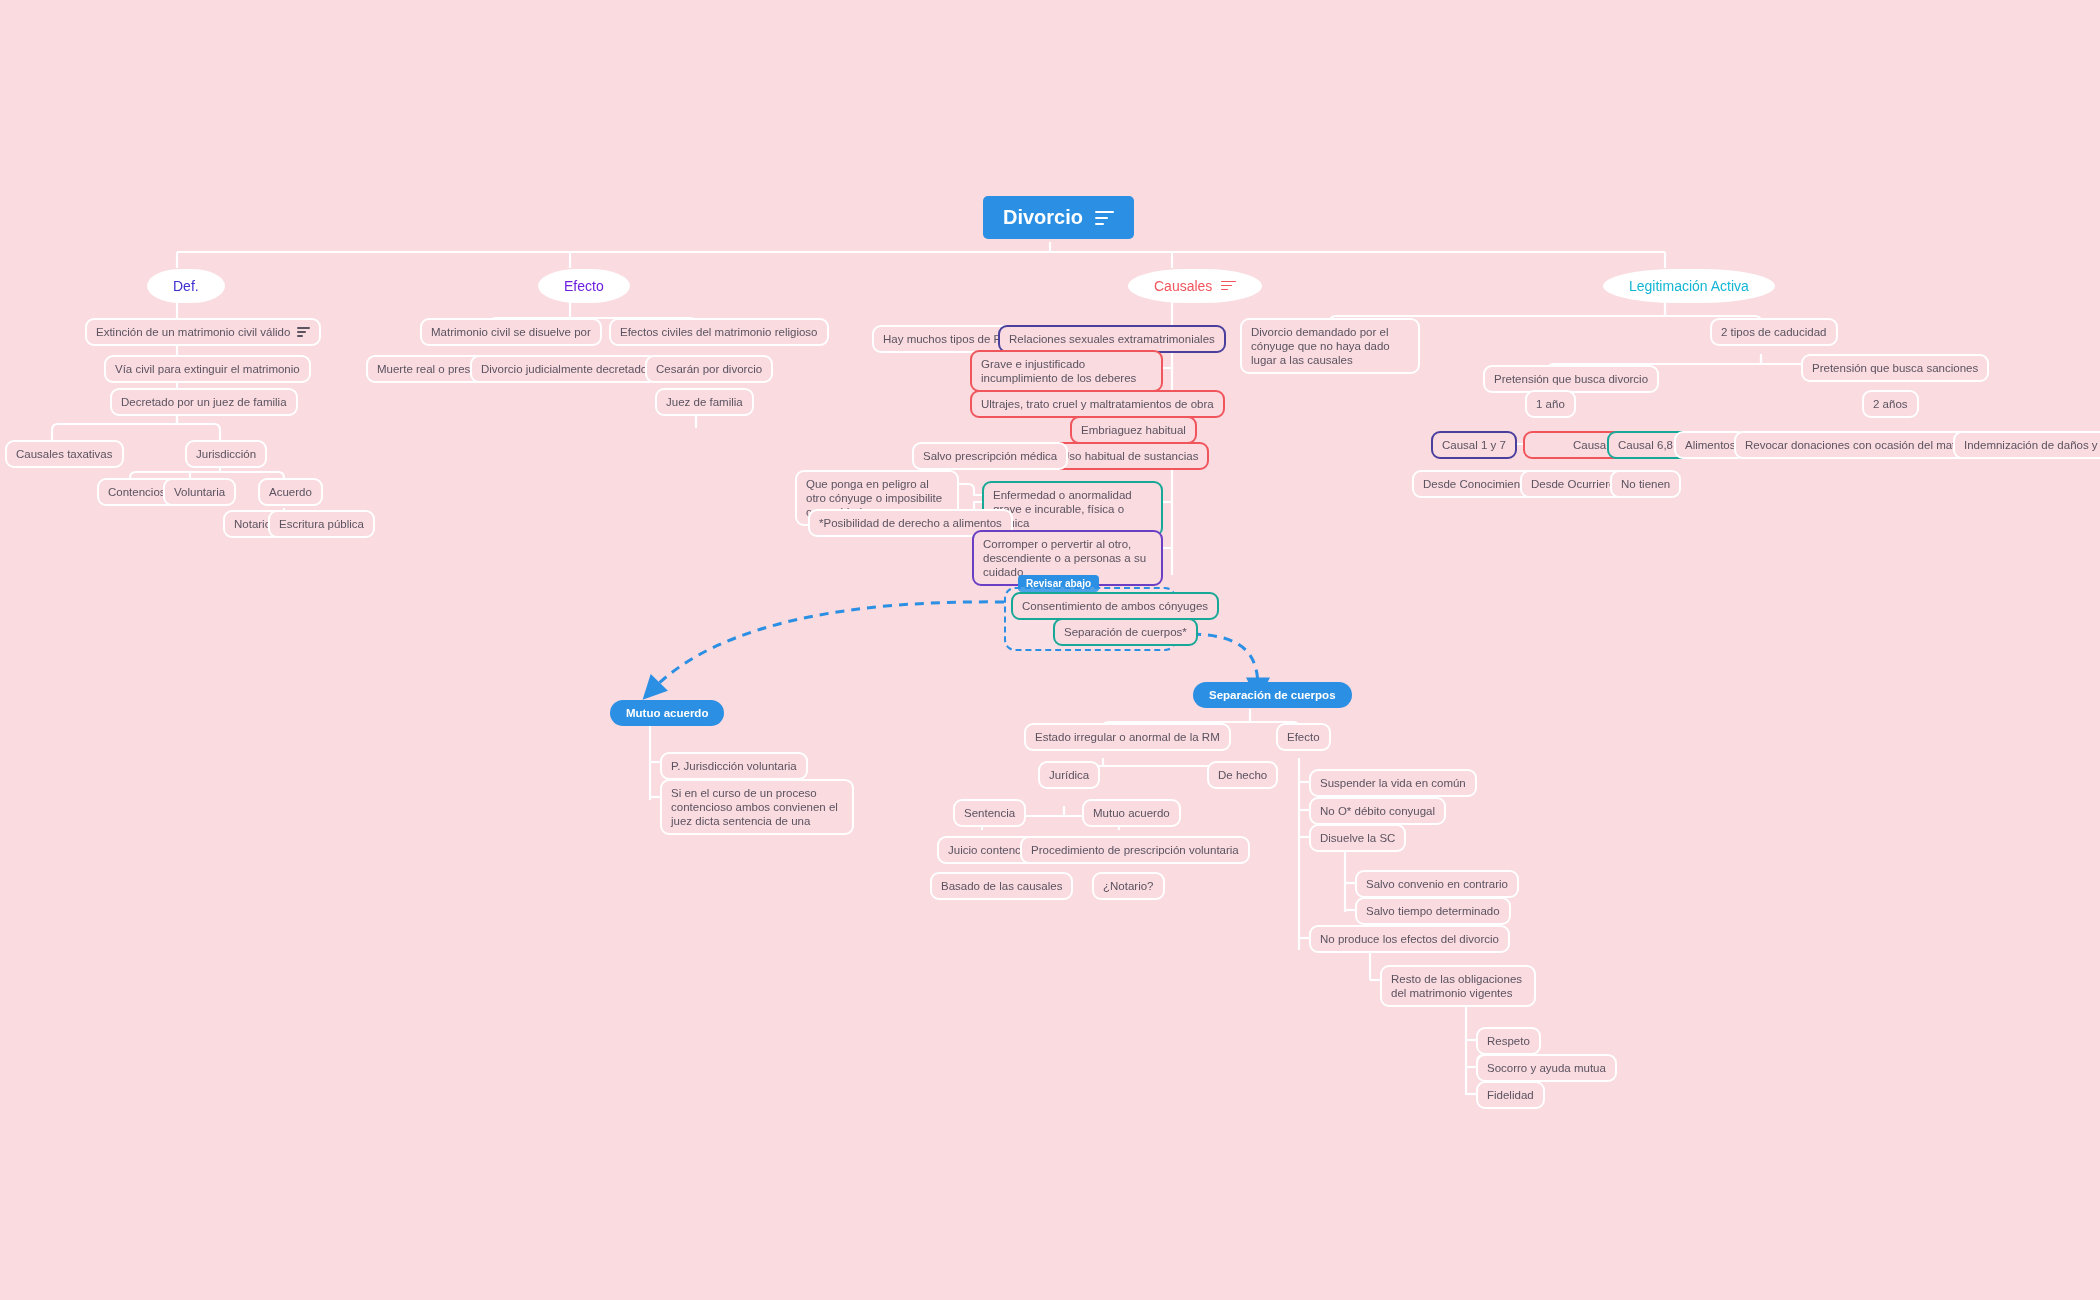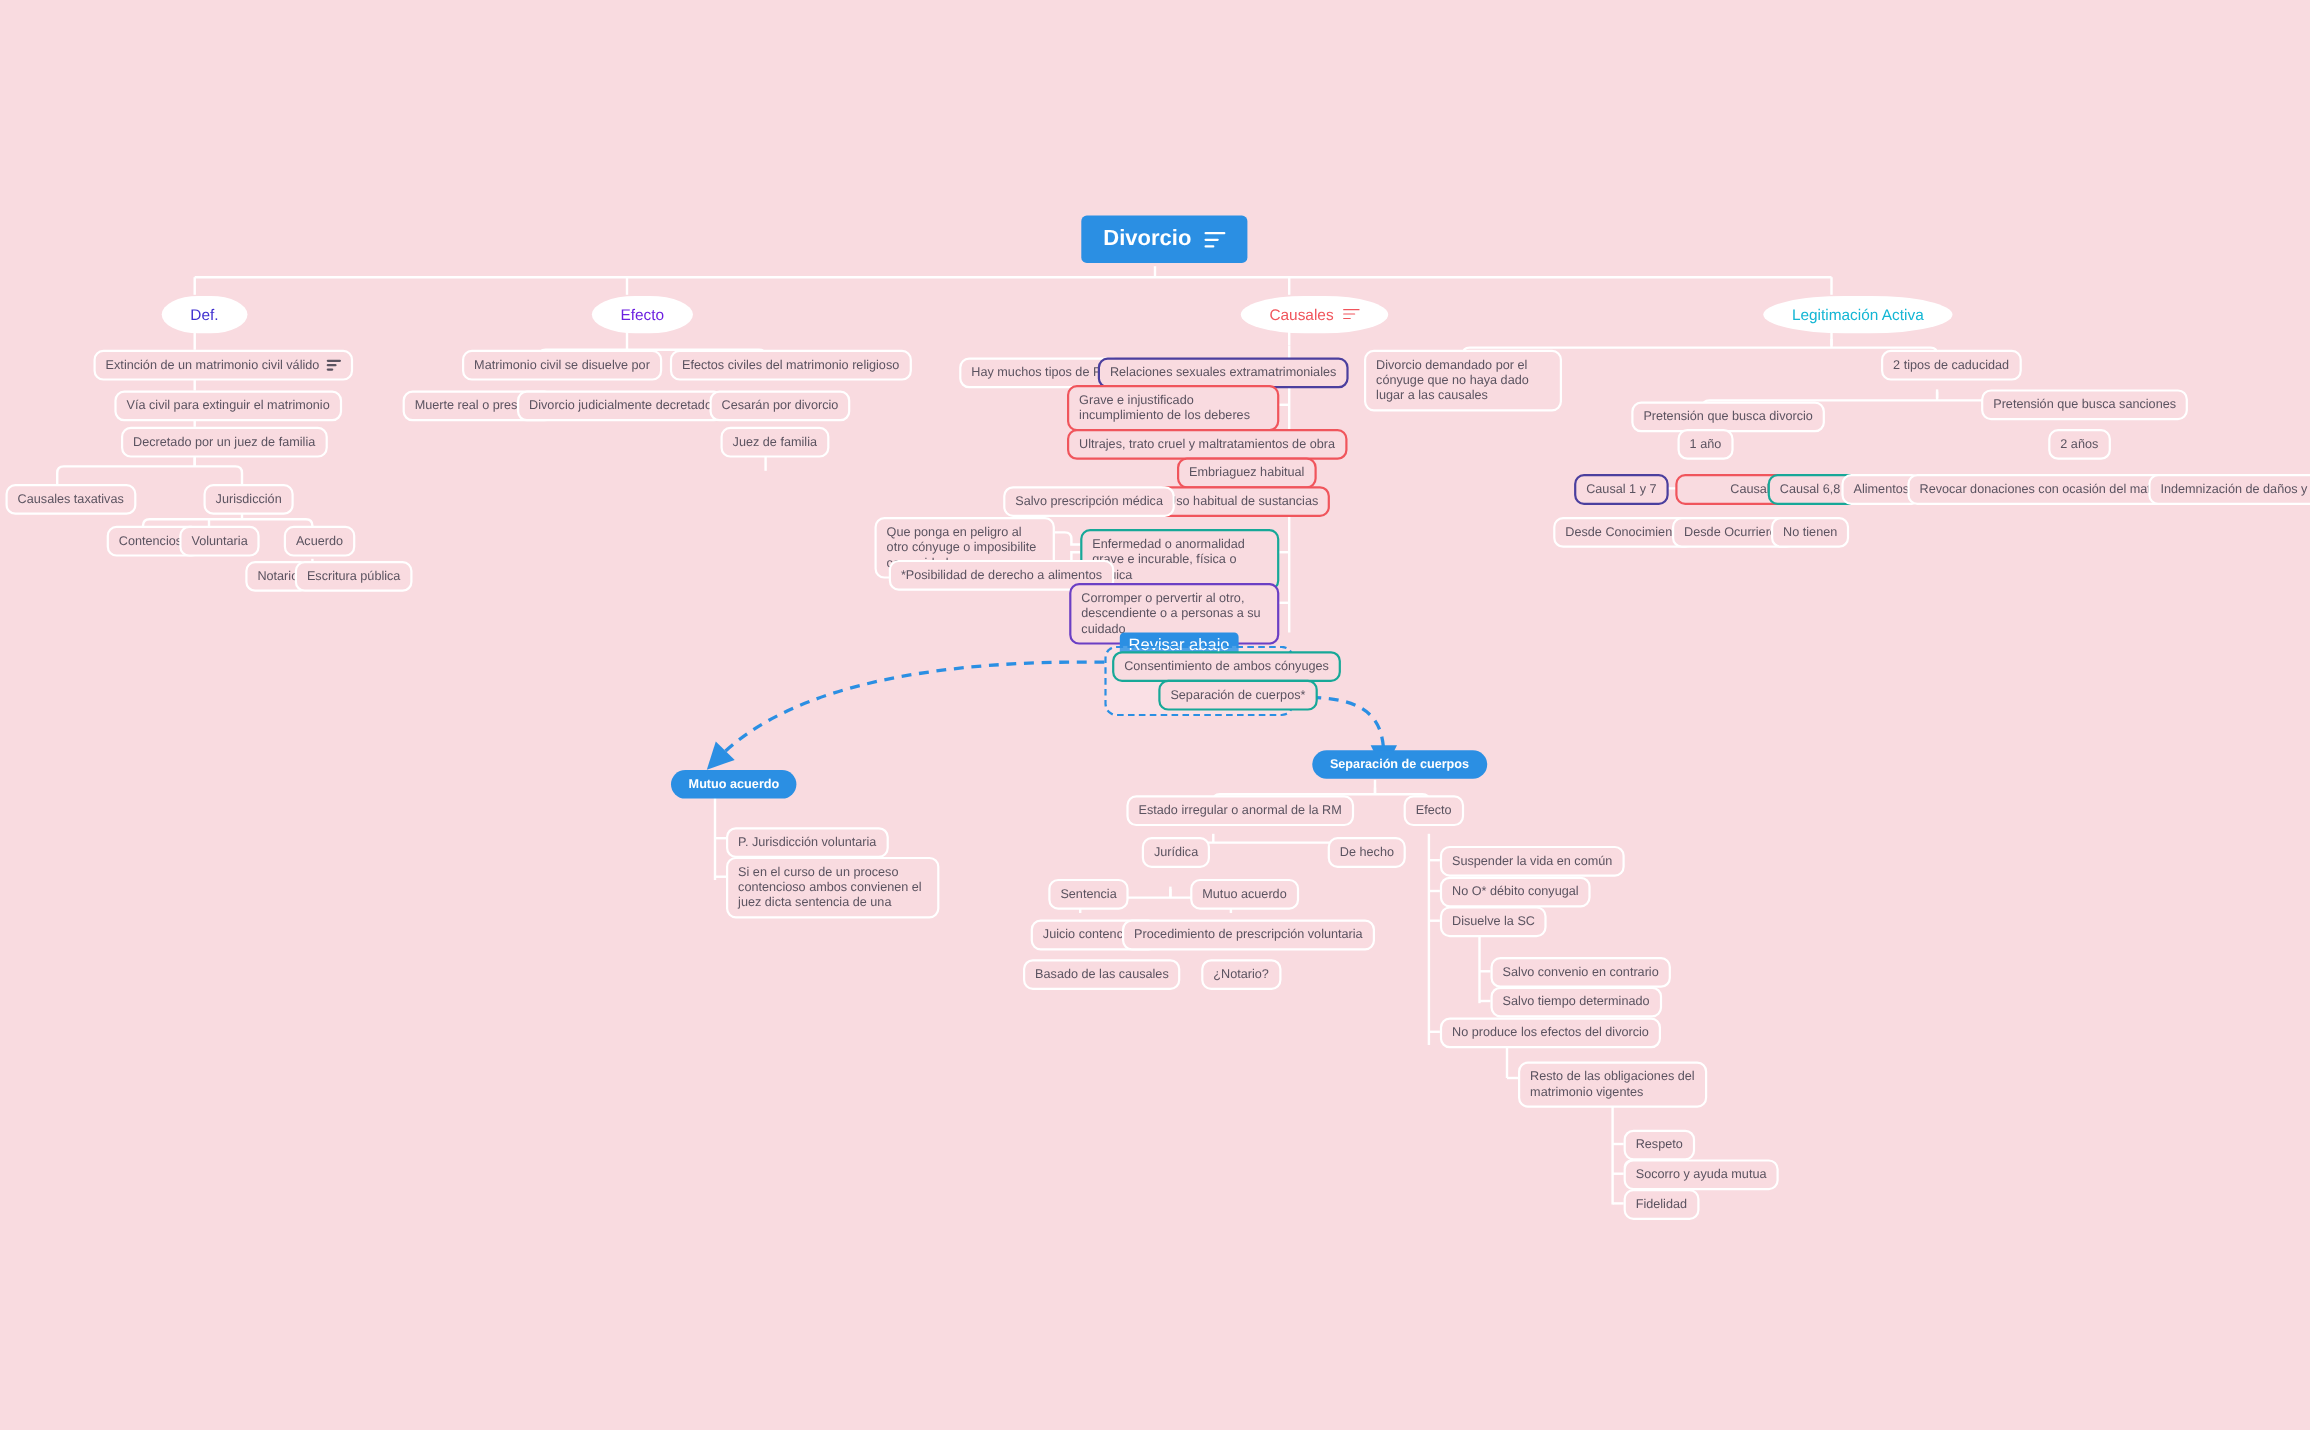--- a/index.html
+++ b/index.html
@@ -79,22 +79,22 @@
     padding:7px 16px;
     white-space:nowrap;
     display:flex;align-items:center;
   }
   
   .tag{
     position:absolute;
     background:#2b8fe3;
     border-radius:4px;
     color:#fff;
-    font-size:15px;
-    font-weight:normal;
+    font-size:10px;
+    font-weight:bold;
     padding:3px 8px;
     white-space:nowrap;
   }
 
   
   .selbox{
     position:absolute;
     border:2px dashed #2b8fe3;
     border-radius:11px;
     background:rgba(255,255,255,0.16);
@@ -481,21 +481,21 @@
   </div>
   <div class="node" style="left:1355px;top:870px;">
     <span>Salvo convenio en contrario</span>
   </div>
   <div class="node" style="left:1355px;top:897px;">
     <span>Salvo tiempo determinado</span>
   </div>
   <div class="node" style="left:1309px;top:925px;">
     <span>No produce los efectos del divorcio</span>
   </div>
-  <div class="node wrap" style="left:1380px;top:965px;width:172px;">
+  <div class="node wrap" style="left:1380px;top:965px;width:156px;">
     <span>Resto de las obligaciones del matrimonio vigentes</span>
   </div>
   <div class="node" style="left:1476px;top:1027px;">
     <span>Respeto</span>
   </div>
   <div class="node" style="left:1476px;top:1054px;">
     <span></span>
   </div>
   <div class="node" style="left:1476px;top:1054px;">
     <span>Socorro y ayuda mutua</span>

